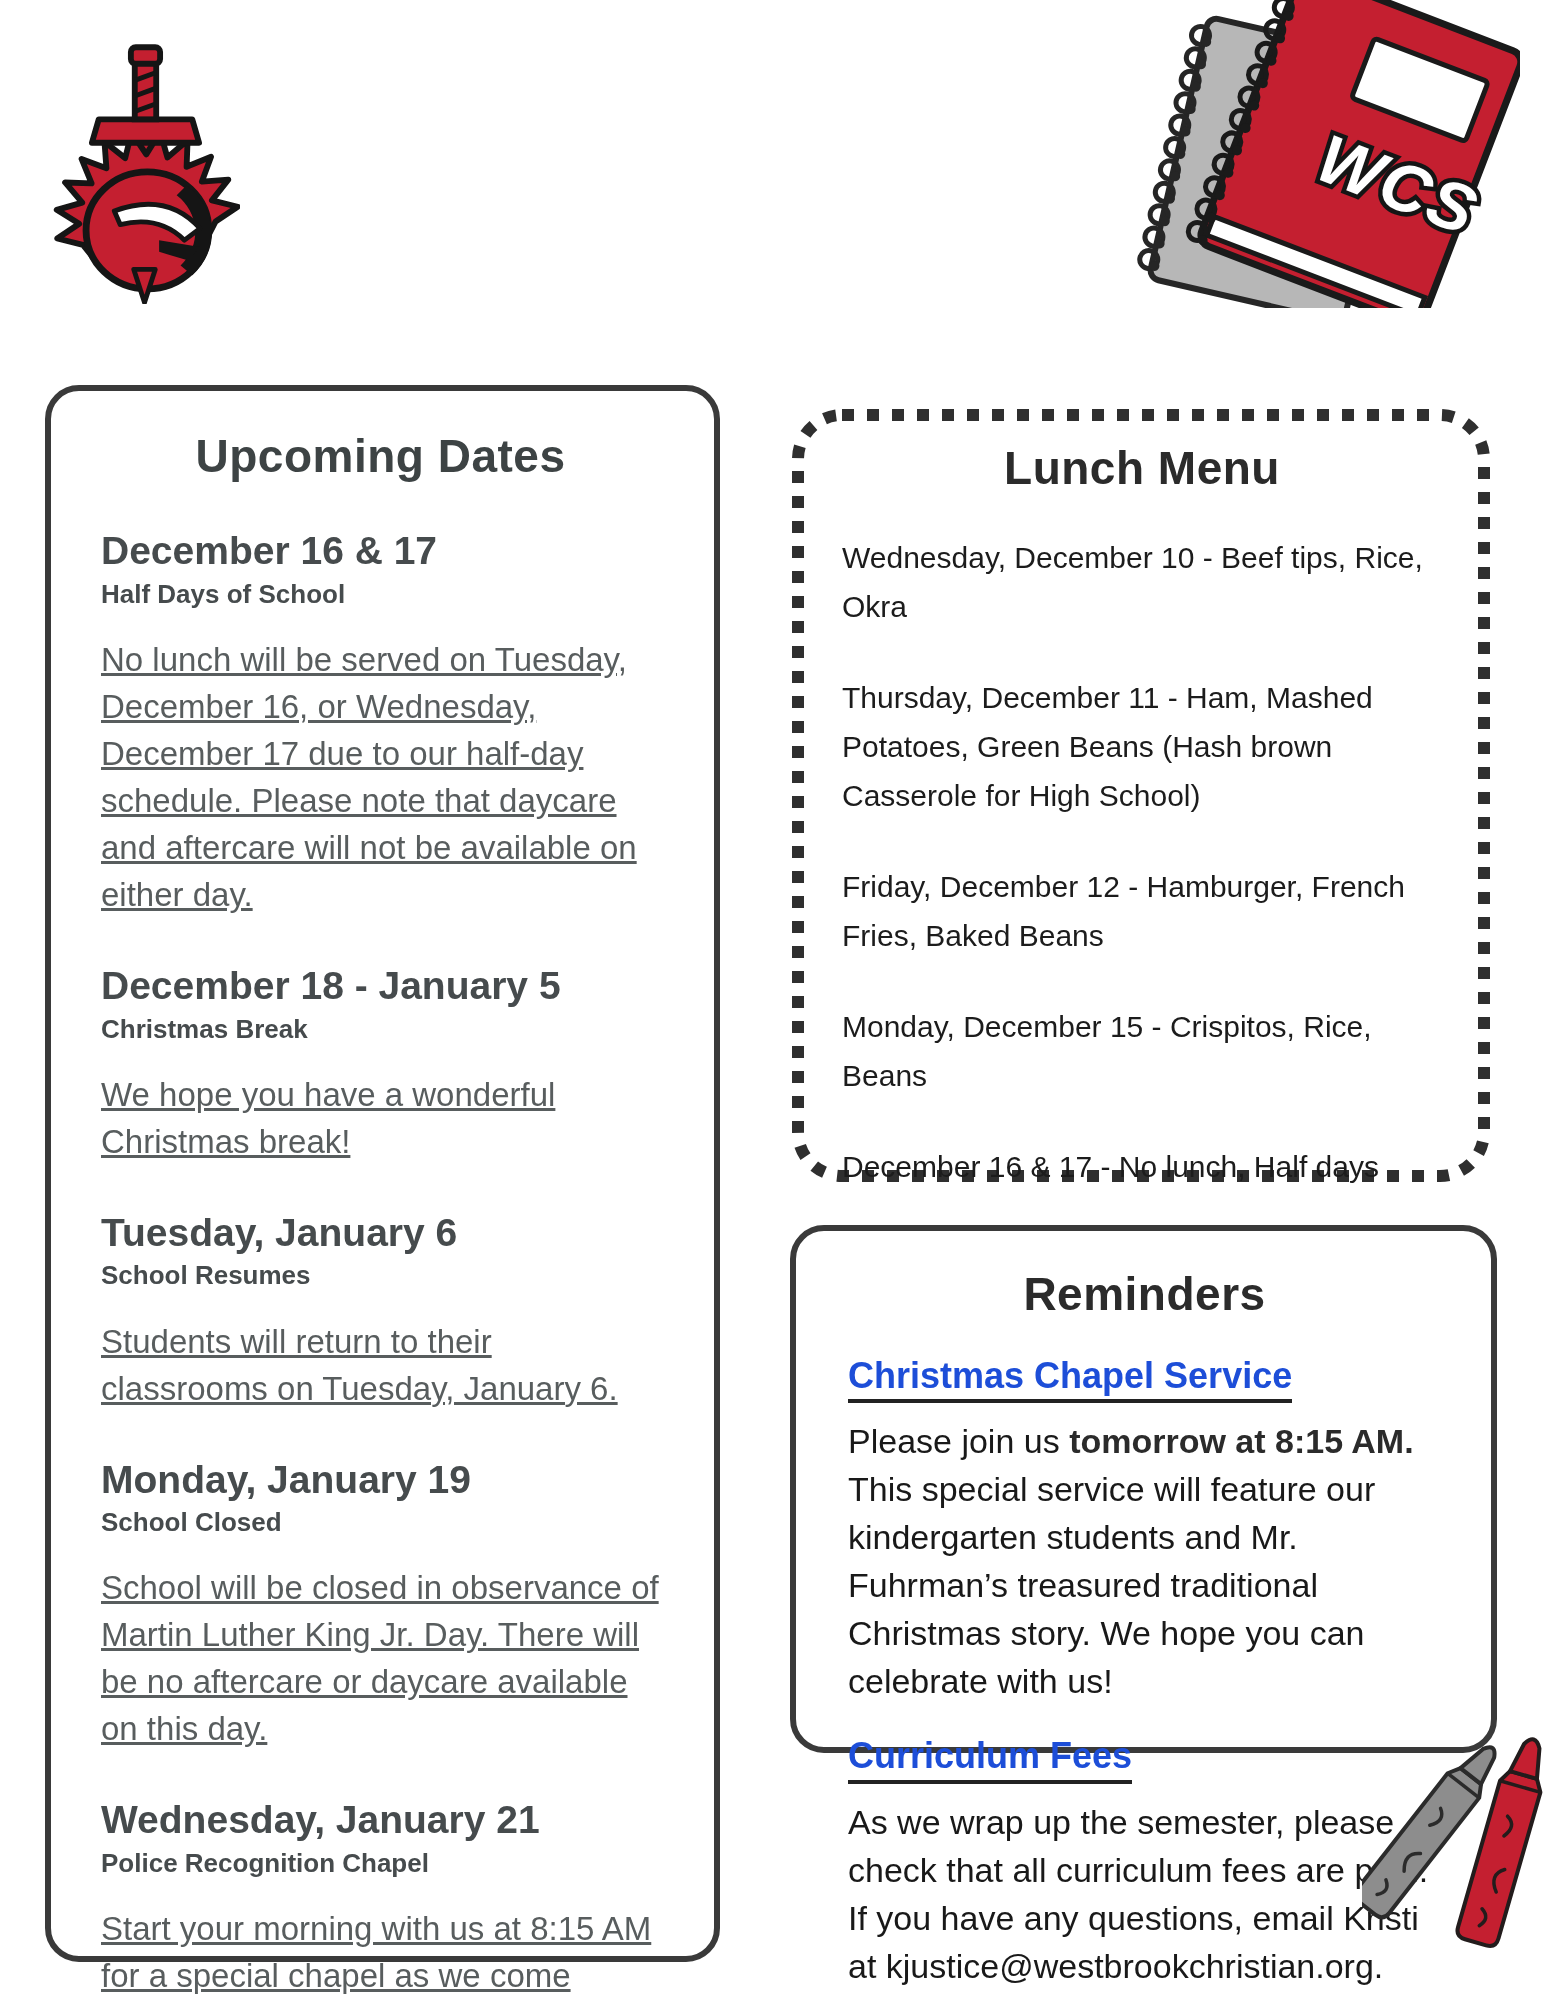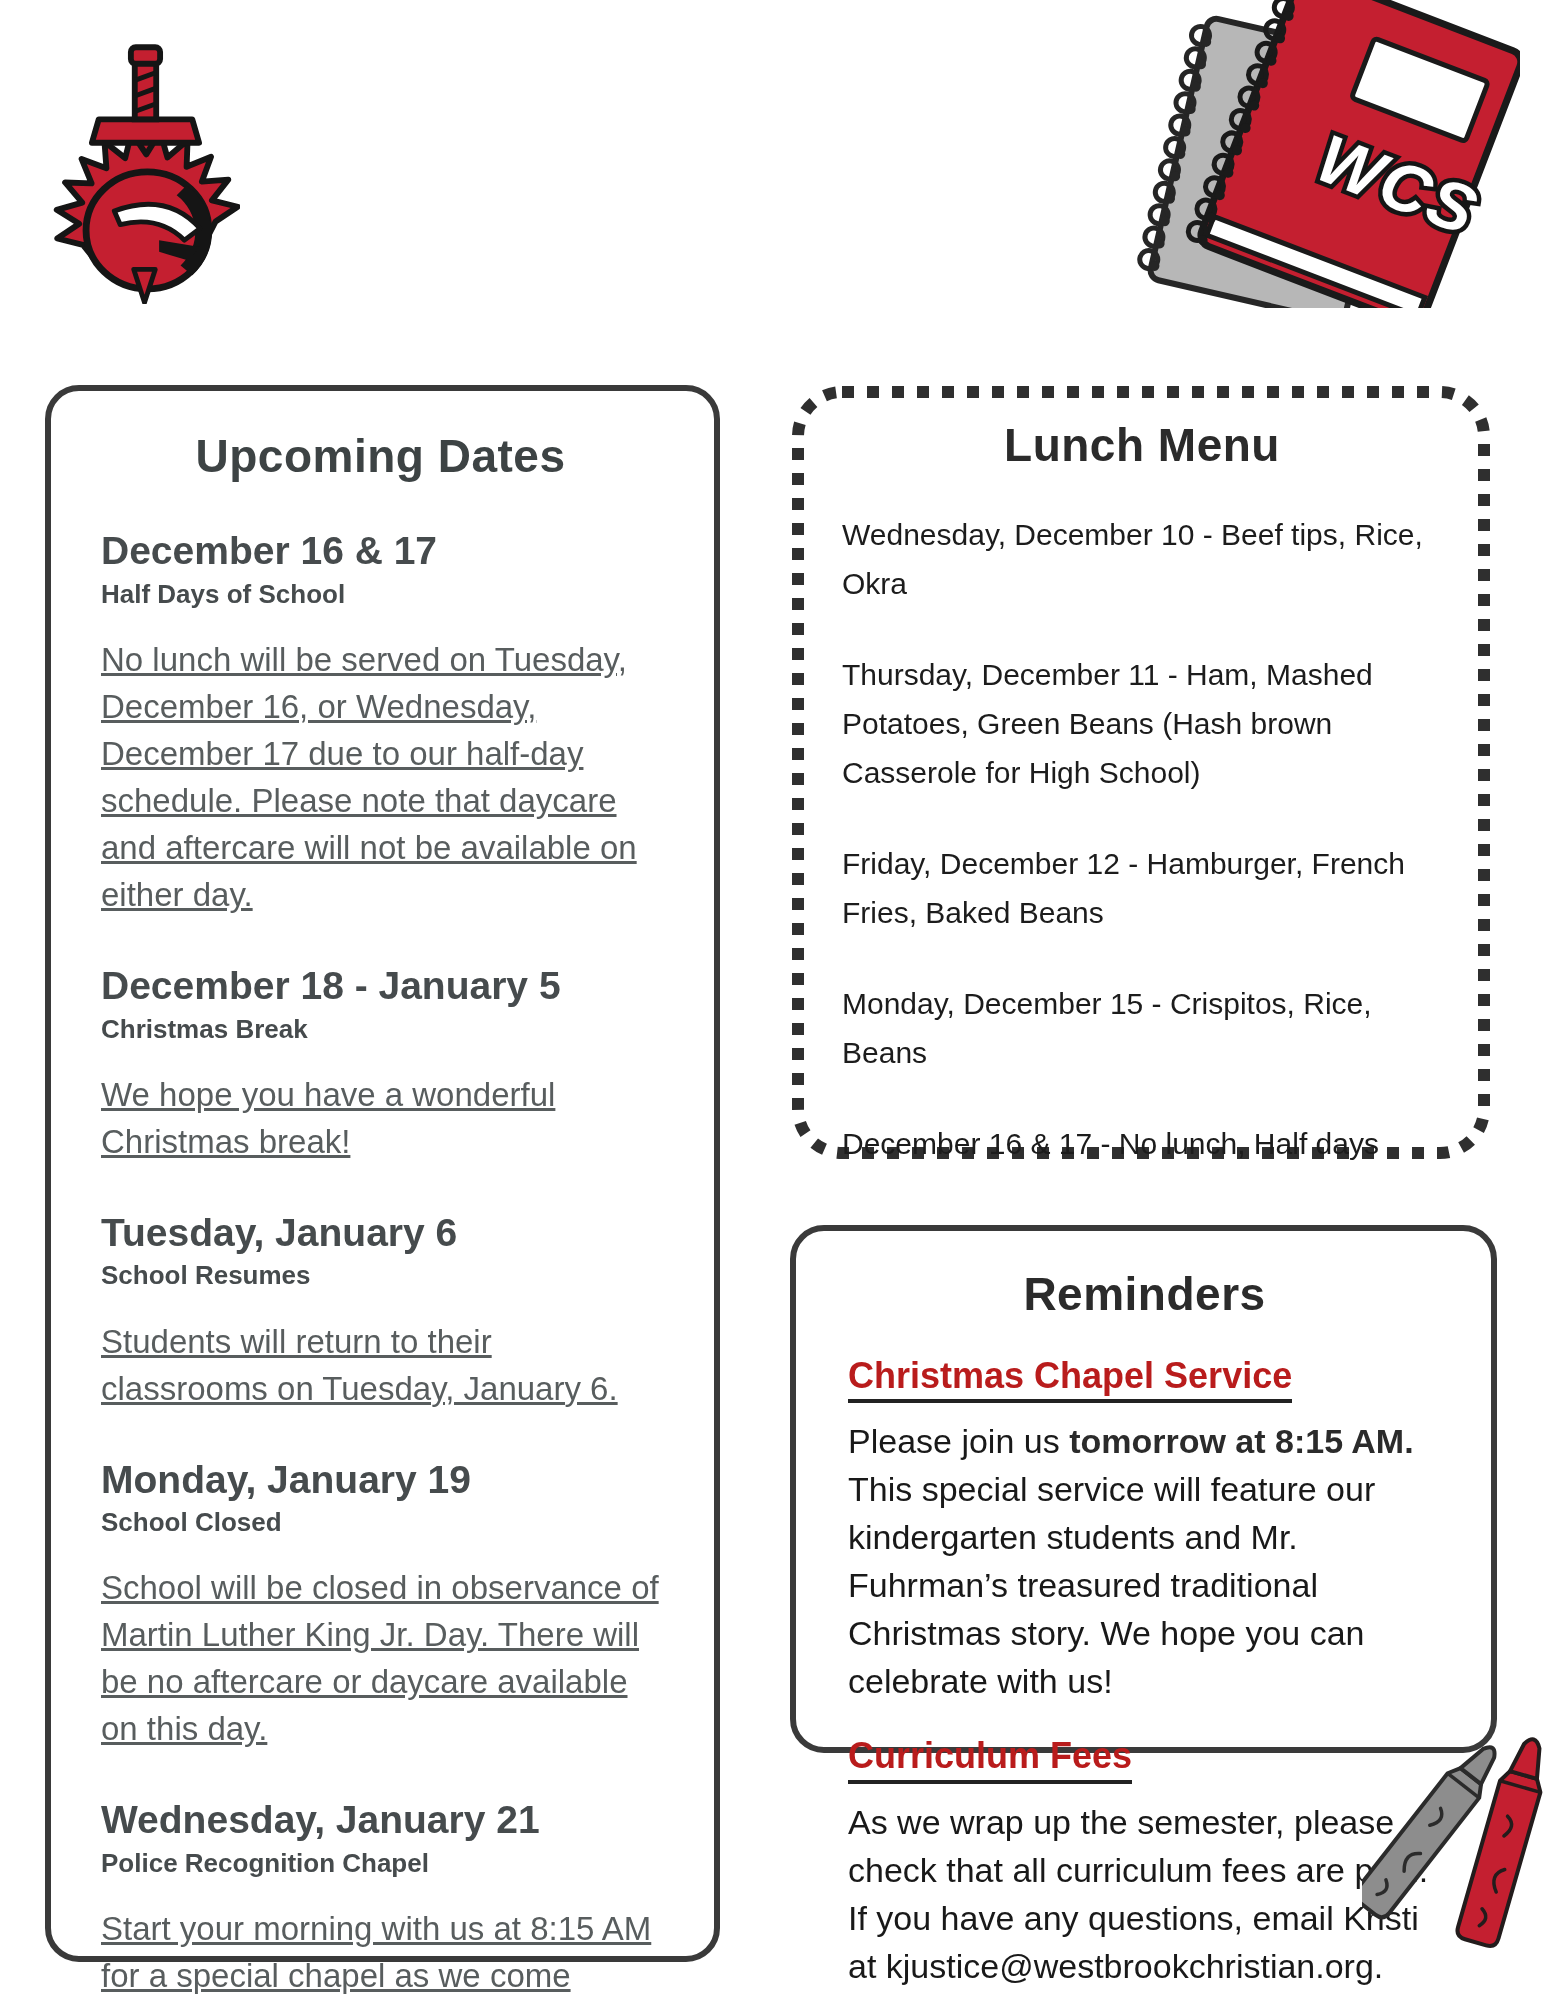--- a/index.html
+++ b/index.html
@@ -16,41 +16,41 @@
   .title-line{
     font-size:112px;font-weight:bold;color:#3b3b3b;line-height:1.02;
     letter-spacing:2px;-webkit-text-stroke:2.5px #3b3b3b;
   }
   .issue-date{font-size:40px;color:#141414;margin-top:14px;margin-left:6px;letter-spacing:0.5px;}
   .notebooks{position:absolute;left:1120px;top:0px;width:400px;height:308px;}
 
   
   .round-box{position:absolute;background:#fff;border:6px solid #3a3a3a;border-radius:34px;box-sizing:border-box;}
   .upcoming-box{left:45px;top:385px;width:675px;height:1577px;padding:38px 54px 30px 50px;}
-  .lunch-box{left:790px;top:384px;width:702px;height:777px;box-sizing:border-box;}
+  .lunch-box{left:790px;top:407px;width:702px;height:777px;box-sizing:border-box;}
   .lunch-inner{position:absolute;inset:0;padding:34px 50px 20px 52px;}
   .dash-border{position:absolute;left:0;top:0;}
   .reminders-box{left:790px;top:1225px;width:707px;height:528px;padding:36px 50px 20px 52px;}
 
   .box-title{font-size:46px;font-weight:bold;text-align:center;letter-spacing:0.5px;}
   .upcoming-box .box-title{color:#3d4344;margin-bottom:46px;}
   .lunch-box .box-title{color:#2b2b2b;margin-bottom:38px;}
   .reminders-box .box-title{color:#2b2b2b;margin-bottom:34px;}
 
   
   .entry{margin-bottom:46px;}
   .entry-date{font-size:39px;font-weight:bold;color:#464b4d;line-height:1.12;}
   .entry-event{font-size:26px;font-weight:bold;color:#464b4d;line-height:1.2;margin-top:6px;}
   .entry-body{font-size:33px;color:#585d5e;line-height:47px;margin-top:26px;text-decoration:underline;}
 
   
   .lunch-item{font-size:30px;color:#1c1c1c;line-height:49px;margin-bottom:42px;}
 
   
-  .rem-heading{display:inline-block;font-size:36px;font-weight:bold;color:#b91c1c;
+  .rem-heading{display:inline-block;font-size:36px;font-weight:bold;color:#1d4ed8;
     border-bottom:4px solid #222;padding-bottom:3px;line-height:1.15;}
   .rem-body{font-size:34px;color:#191919;line-height:48px;margin-top:14px;margin-bottom:30px;}
   .rem-body b{color:#2b2b2b;}
 
   .crayons{position:absolute;left:1362px;top:1668px;width:190px;height:332px;}
 </style>
 </head>
 <body>
 
 <div class="page">

